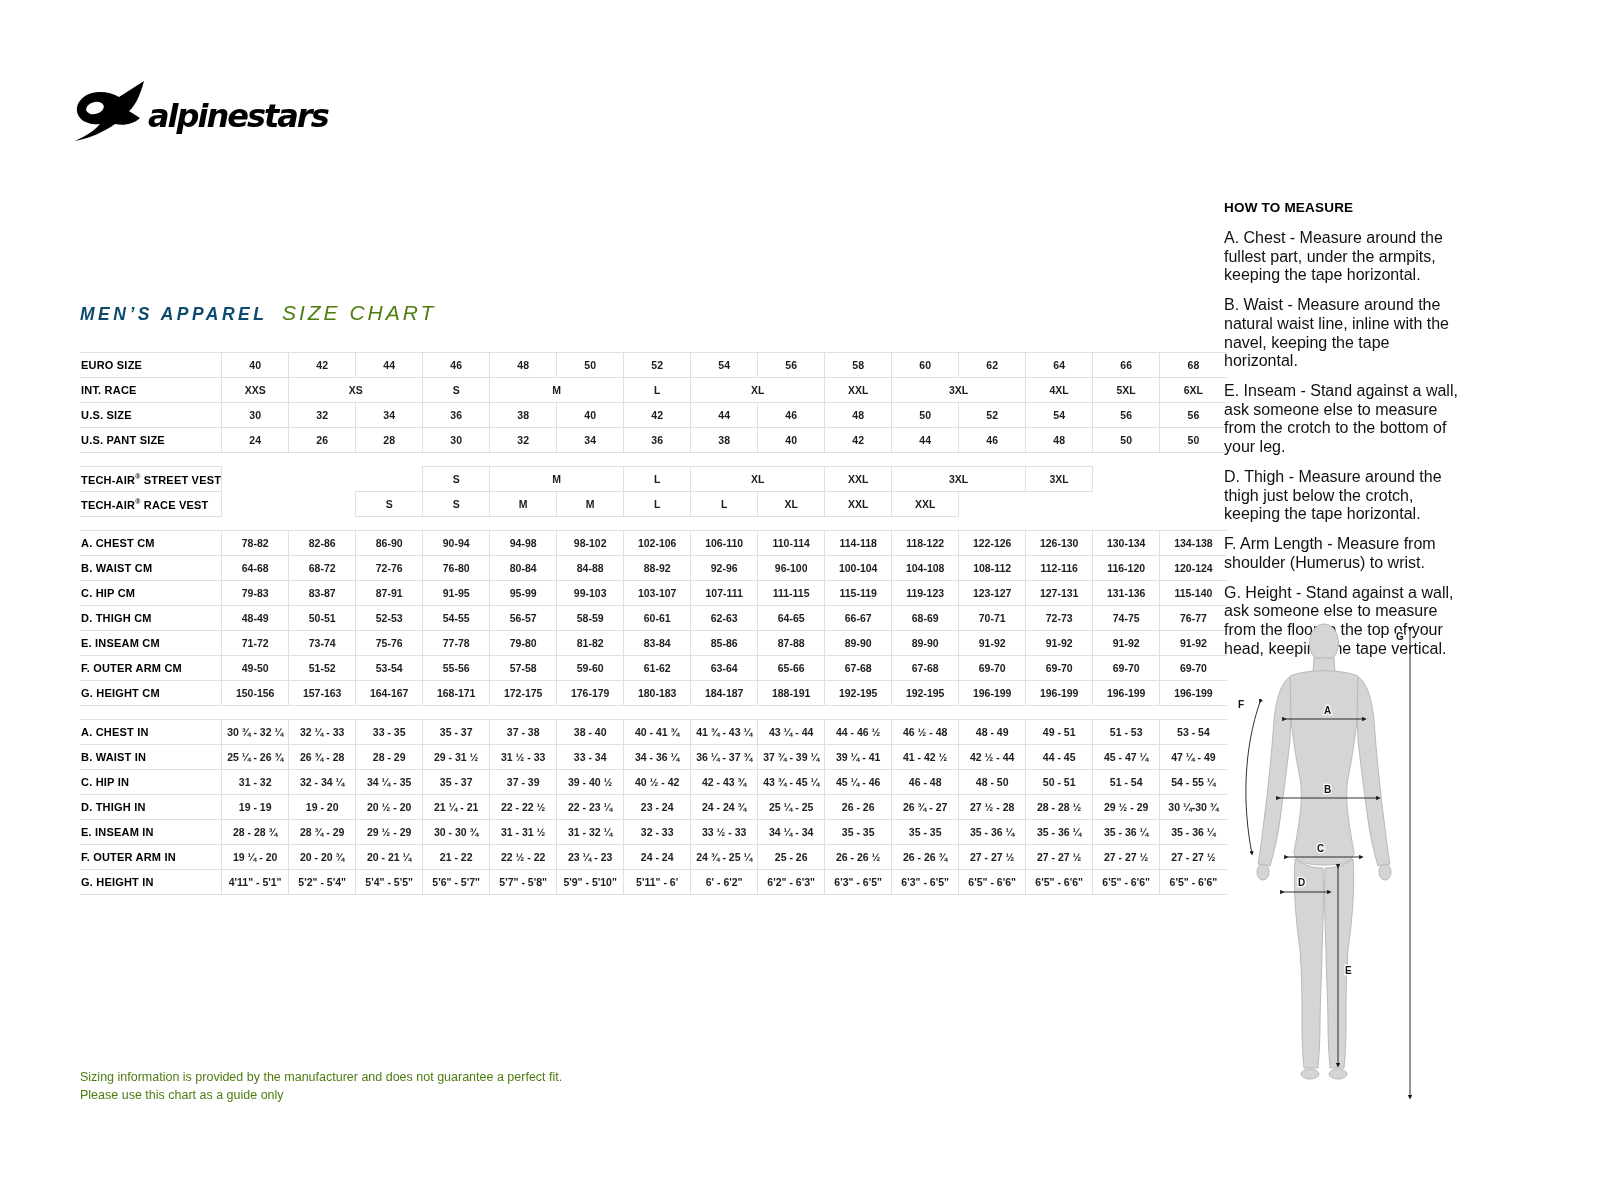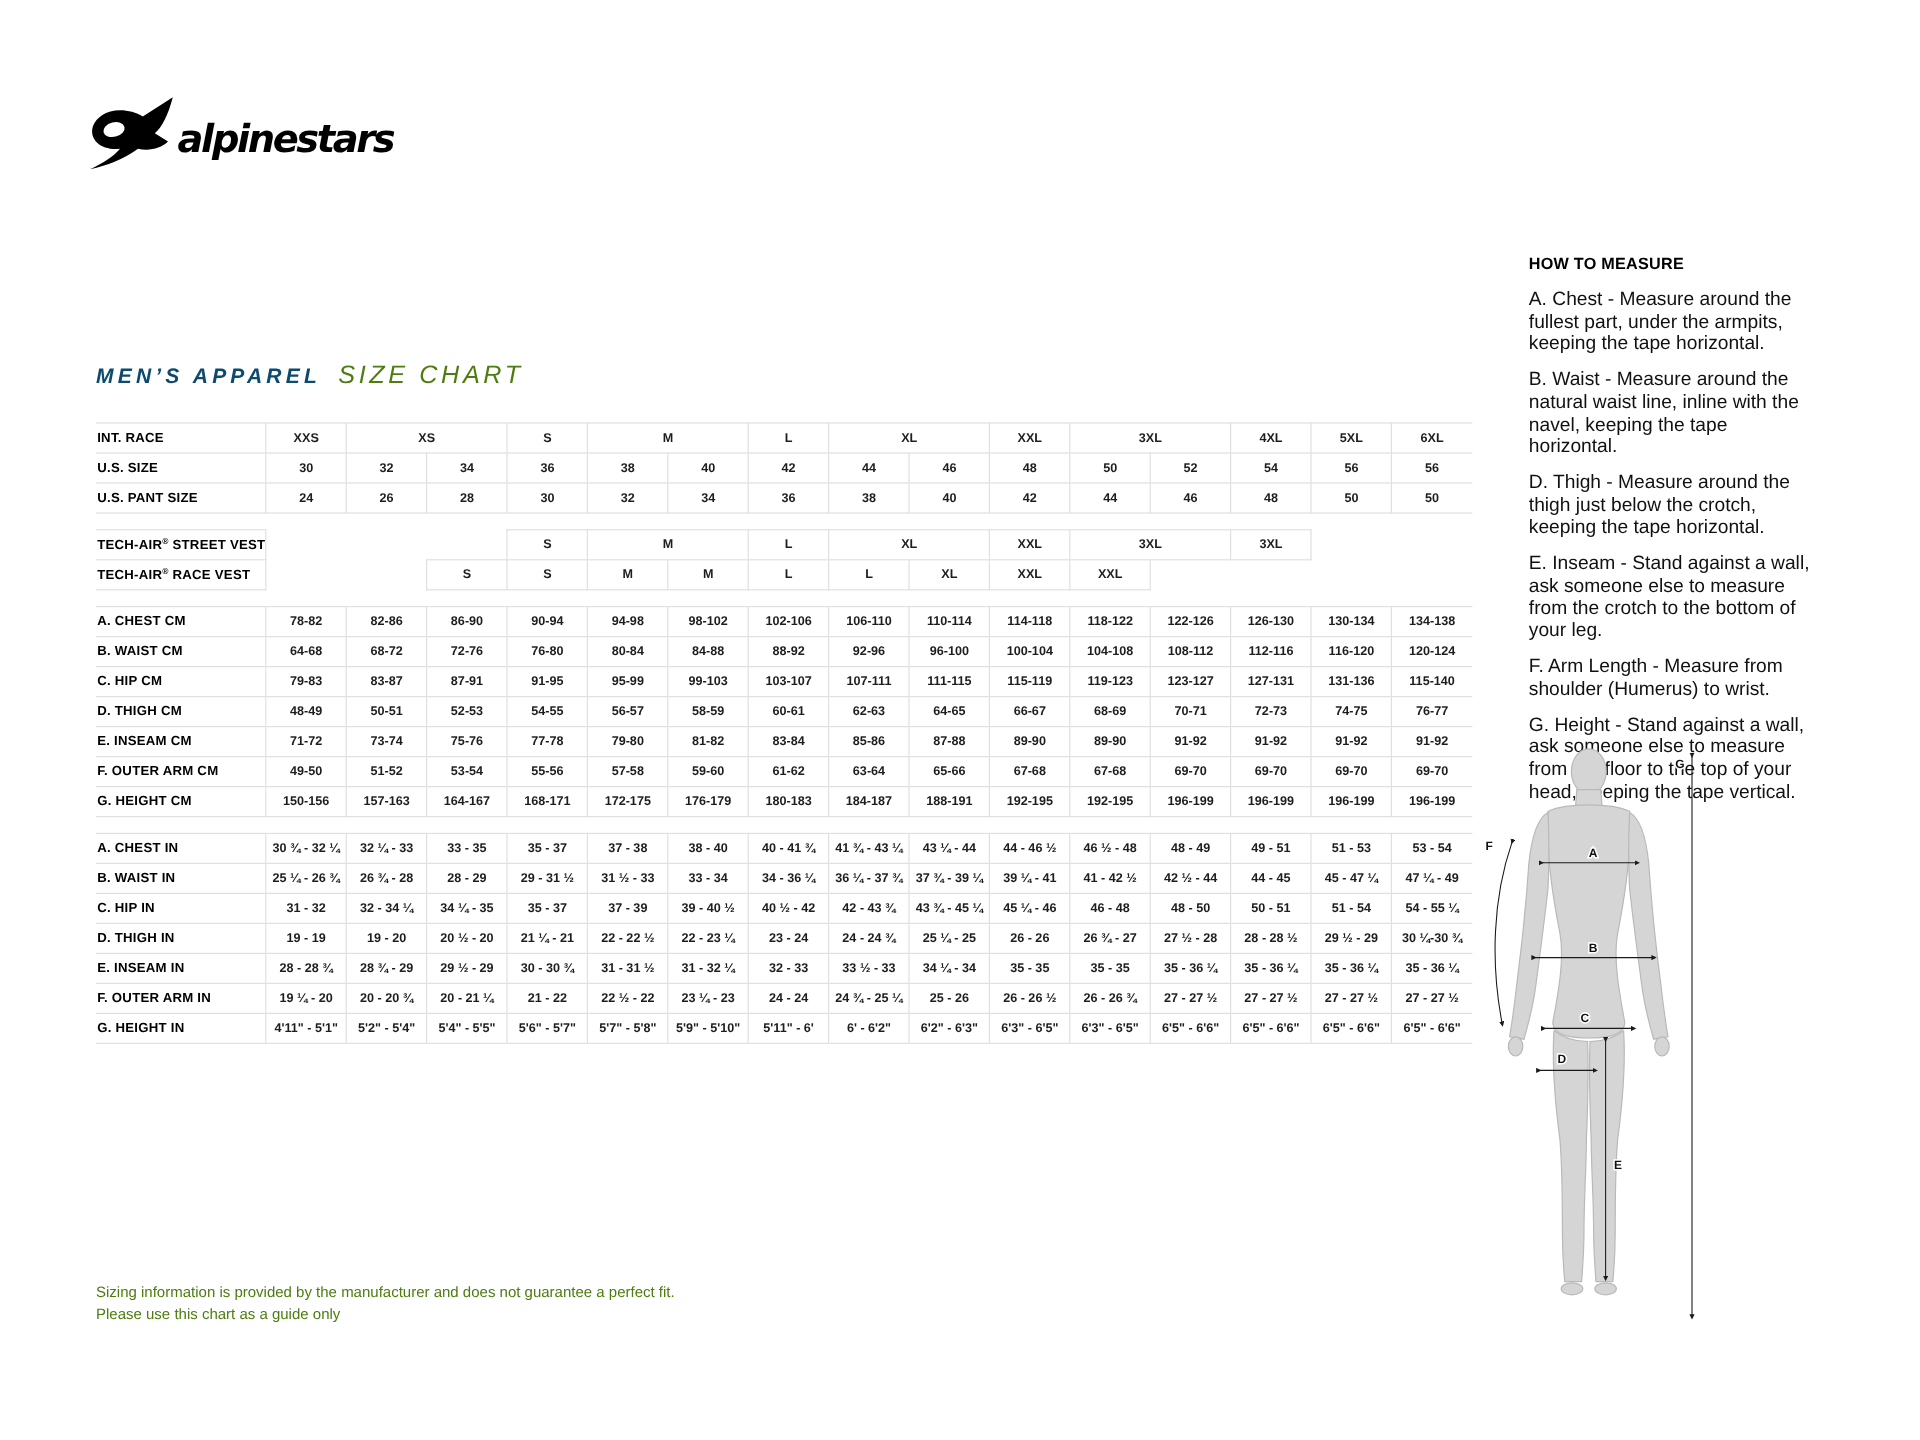--- a/index.html
+++ b/index.html
@@ -22,21 +22,21 @@
                   border:1px solid #e0e0e0; }
   table.size td.lbl { text-align:left; font-size:11px; letter-spacing:.2px; color:#000;
                       border-left:none; padding-left:1px; line-height:1.1; }
   table.size td.lbl sup { font-size:7px; }
   table.size td.nowrap { white-space:nowrap; overflow:visible; }
   table.size td.empty { border:none; }
   table.size tr.gap td { border:none; height:13px; }
   table.size td:last-child { border-right:none; }
 
   
-  .measure { position:absolute; left:1274px; top:200px; width:240px; color:#111;margin-top:12px; }
+  .measure { position:absolute; left:1224px; top:200px; width:240px; color:#111; }
   .measure h3 { margin:0 0 14px 0; font-size:13.5px; letter-spacing:.2px; font-weight:bold; color:#000; }
   .measure p { margin:0 0 11px 0; font-size:16px; line-height:1.17; }
 
   
   .figure { position:absolute; left:1234px; top:618px; }
 
   
   .footer { position:absolute; left:80px; top:1068px; font-size:12.5px; color:#4d7c0f; line-height:1.45; }
 </style>
 </head>
@@ -58,20 +58,38 @@
     <span class="t2">SIZE CHART</span>
   </div>
 
   <div class="tablewrap">
     <table class="size">
       <colgroup>
         <col style="width:98px">
         <col span="15" style="width:67px">
       </colgroup>
       <tbody>
+          <tr>
+            <td class="lbl">EURO SIZE</td>
+            <td>40</td>
+            <td>42</td>
+            <td>44</td>
+            <td>46</td>
+            <td>48</td>
+            <td>50</td>
+            <td>52</td>
+            <td>54</td>
+            <td>56</td>
+            <td>58</td>
+            <td>60</td>
+            <td>62</td>
+            <td>64</td>
+            <td>66</td>
+            <td>68</td>
+          </tr>
           <tr>
             <td class="lbl">INT. RACE</td>
             <td>XXS</td>
             <td colspan="2">XS</td>
             <td>S</td>
             <td colspan="2">M</td>
             <td>L</td>
             <td colspan="2">XL</td>
             <td>XXL</td>
             <td colspan="2">3XL</td>
@@ -410,22 +428,22 @@
           </tr>
         </tbody>
     </table>
   </div>
 
   <div class="measure">
     <h3>HOW TO MEASURE</h3>
     <div>
         <p>A. Chest - Measure around the fullest part, under the armpits, keeping the tape horizontal.</p>
         <p>B. Waist - Measure around the natural waist line, inline with the navel, keeping the tape horizontal.</p>
+        <p>E. Inseam - Stand against a wall, ask someone else to measure from the crotch to the bottom of your leg.</p>
         <p>D. Thigh - Measure around the thigh just below the crotch, keeping the tape horizontal.</p>
-        <p>E. Inseam - Stand against a wall, ask someone else to measure from the crotch to the bottom of your leg.</p>
         <p>F. Arm Length - Measure from shoulder (Humerus) to wrist.</p>
         <p>G. Height - Stand against a wall, ask someone else to measure from the floor to the top of your head, keeping the tape vertical.</p>
       </div>
   </div>
 
   <svg class="figure" width="190" height="490" viewBox="0 0 190 490">
     <defs>
       <marker id="arw" markerWidth="7" markerHeight="7" refX="3.2" refY="2.4" orient="auto">
         <path d="M0 0 L5 2.4 L0 4.8 Z" fill="#1a1a1a"></path>
       </marker>

